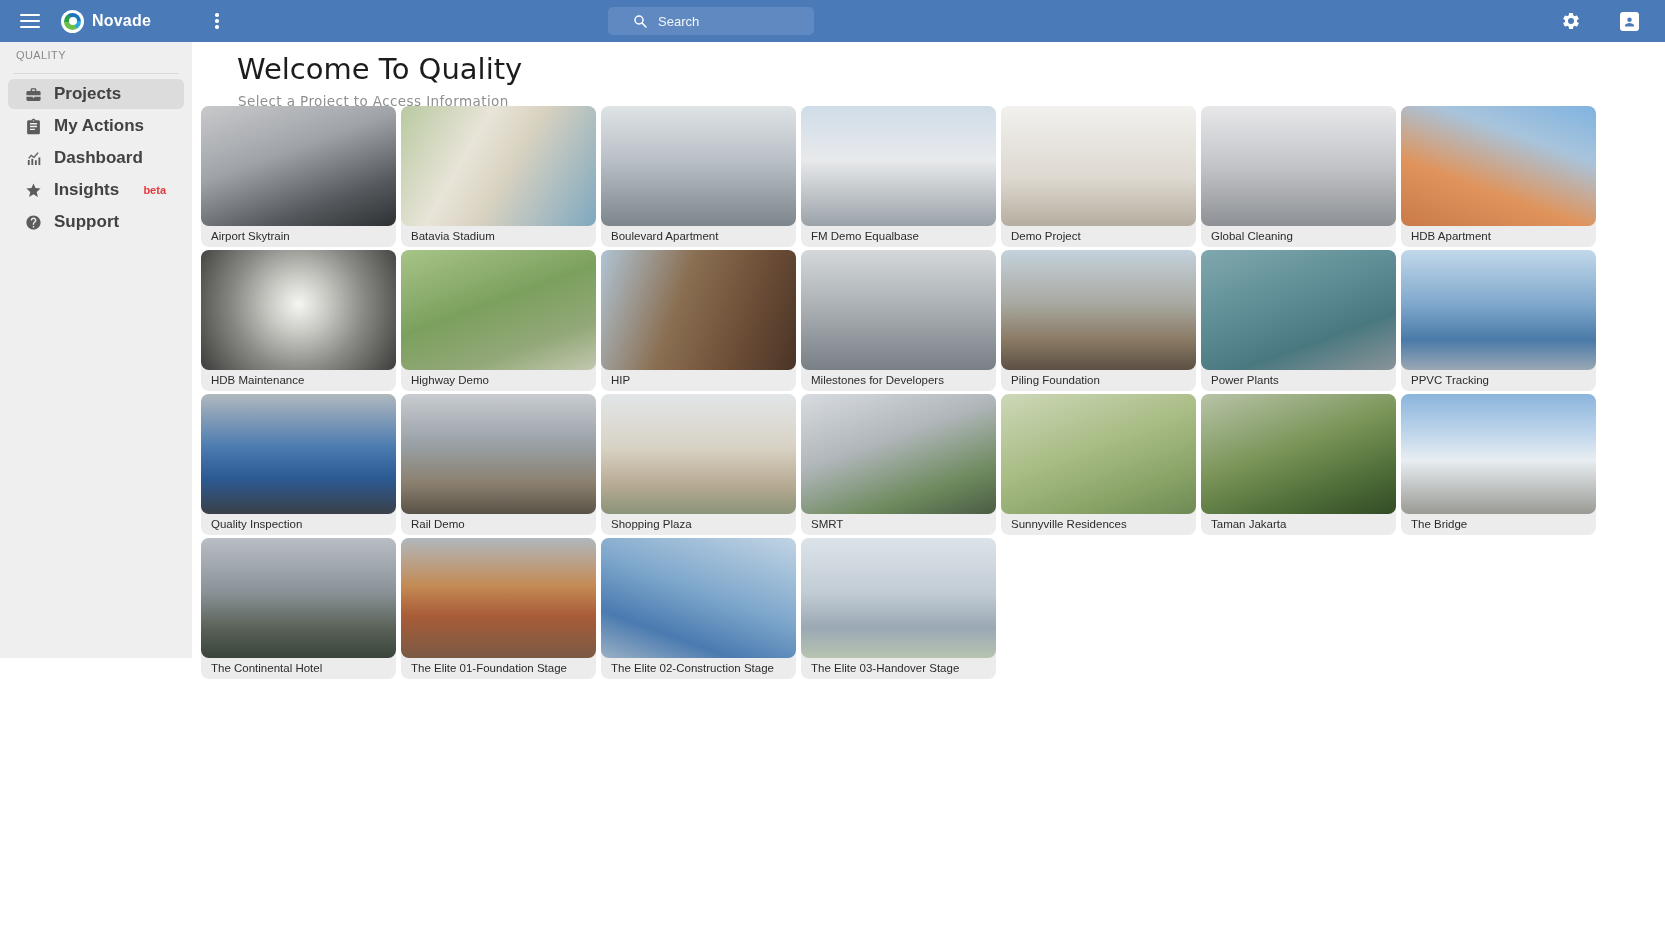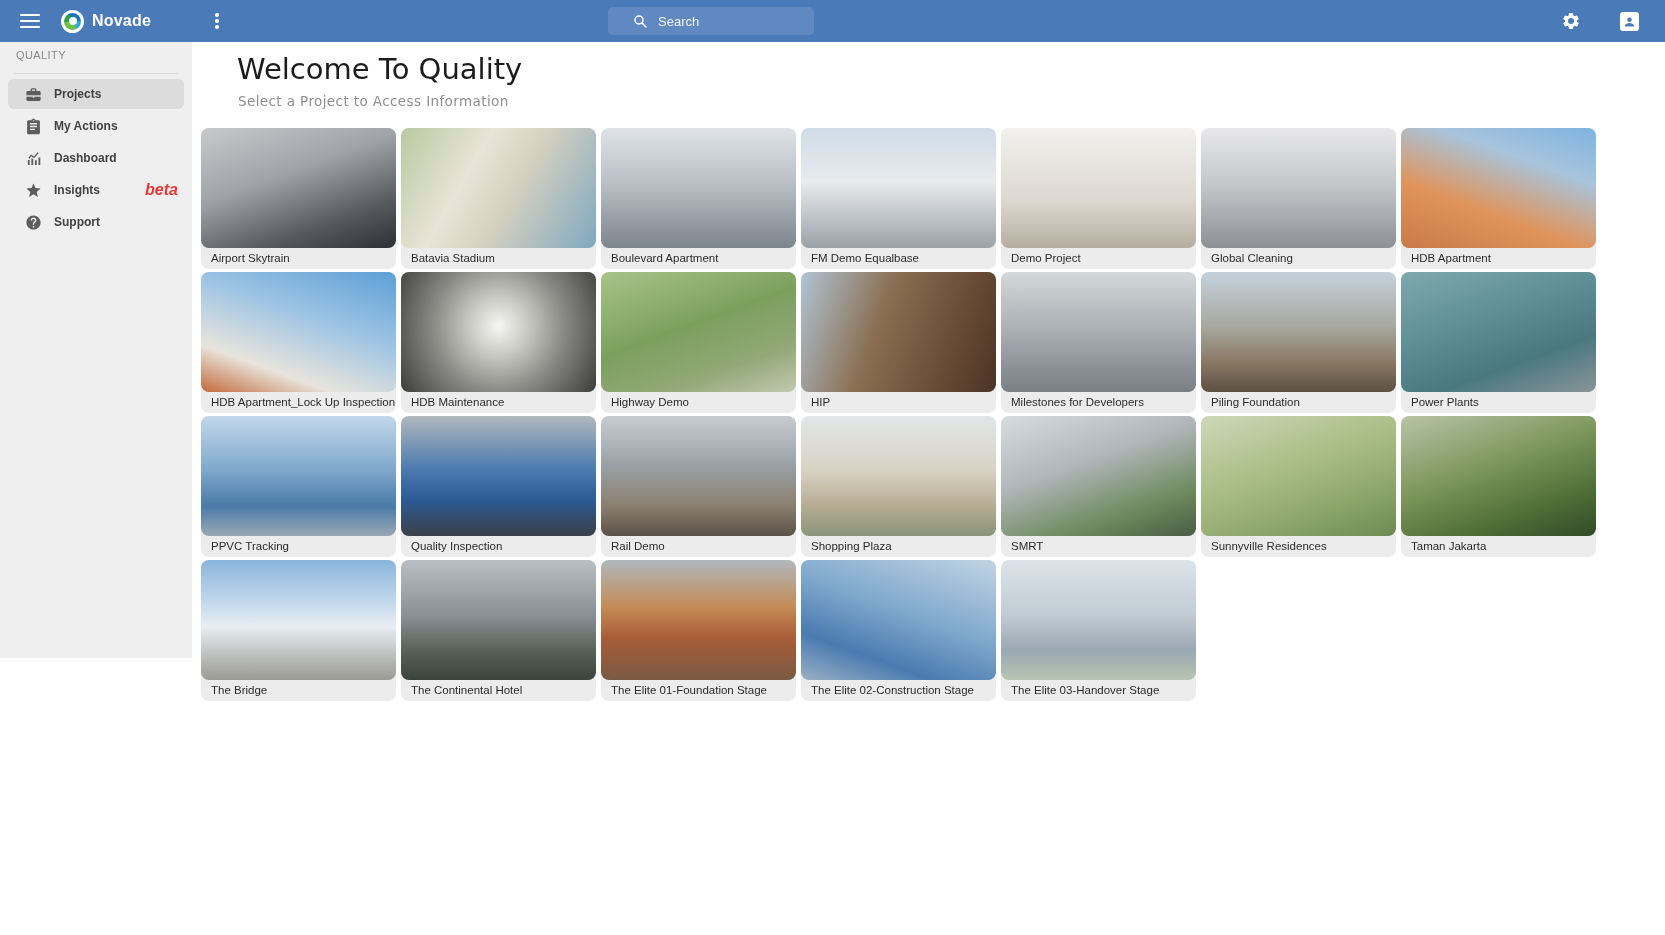--- a/index.html
+++ b/index.html
@@ -39,31 +39,31 @@
              background:var(--sidebar-bg,#efefef); }
   .side-divider { height:1px; background:#d9d9d9; margin:0 13px; }
   .side-divider.first { margin-top:7px; }
   .section-label { margin:13px 0 12px 16px; font-size:11px; color:#8a8a8a; letter-spacing:.4px; }
   .nav { margin-top:5px; }
   .nav-item { display:flex; align-items:center; height:30px; margin:2px 8px; padding-left:16px;
               border-radius:6px; cursor:pointer; }
   .nav-item.active { background:var(--sidebar-active-bg,#dcdcdc); }
   .nav-icon { width:18px; height:18px; display:flex; align-items:center; justify-content:center; }
   .nav-icon svg { width:17px; height:17px; fill:#5c5c5c; }
-  .nav-label { margin-left:12px; font-size:12px; font-weight:700; color:#424242; }
-  .nav-badge { margin-left:auto; margin-right:6px; font-size:16px; font-weight:700;
-               font-style:italic; color:var(--beta-badge,#e5383b); }
+  .nav-label { margin-left:12px; font-size:17px; font-weight:700; color:#424242; }
+  .nav-badge { margin-left:auto; margin-right:18px; font-size:11px; font-weight:700;
+               color:var(--beta-badge,#e5383b); }
 
   
   .main { position:absolute; left:192px; top:42px; right:0; bottom:0; background:#fff; }
   .page-title { position:absolute; left:45px; top:10px; font-family:"DejaVu Sans",sans-serif;
                 font-size:29px; font-weight:400; color:var(--title-text,#1c1c1c); }
   .page-subtitle { position:absolute; left:46px; top:51px; font-family:"DejaVu Sans",sans-serif;
                    font-size:13.5px; color:var(--subtitle-text,#8f8f8f); letter-spacing:.4px; }
-  .grid { position:absolute; left:9px; top:86px; display:grid;
+  .grid { position:absolute; left:9px; top:64px; display:grid;
           grid-template-columns:repeat(7,195px); column-gap:5px; row-gap:3px; }
   .card { width:195px; border-radius:8px; background:var(--card-bg,#ececec); cursor:pointer; }
   .thumb { height:120px; border-radius:8px; background:#b9c0c6; }
   .card-label { height:21px; line-height:21px; padding:0 10px; font-size:11.5px; color:#2b2b2b;
                 white-space:nowrap; overflow:hidden; }
 </style>
 </head>
 <body>
 
 <header class="app-header">
@@ -193,24 +193,20 @@
   <div class="card">
     <div class="thumb" style="background: linear-gradient(rgb(232, 232, 234) 0%, rgb(194, 196, 200) 50%, rgb(141, 144, 148) 100%);"></div>
     <div class="card-label">Global Cleaning</div>
   </div>
 
   <div class="card">
     <div class="thumb" style="background: linear-gradient(200deg, rgb(127, 179, 224) 0%, rgb(168, 196, 220) 30%, rgb(224, 148, 92) 65%, rgb(201, 122, 72) 100%);"></div>
     <div class="card-label">HDB Apartment</div>
   </div>
 
-  <div class="card">
-    <div class="thumb" style="background: linear-gradient(200deg, rgb(93, 159, 214) 0%, rgb(158, 196, 228) 40%, rgb(232, 228, 220) 75%, rgb(196, 106, 60) 100%);"></div>
-    <div class="card-label">HDB Apartment_Lock Up Inspection</div>
-  </div>
 
   <div class="card">
     <div class="thumb" style="background: radial-gradient(circle at 50% 45%, rgb(245, 245, 242) 0%, rgb(201, 201, 196) 25%, rgb(138, 138, 134) 55%, rgb(60, 60, 58) 100%);"></div>
     <div class="card-label">HDB Maintenance</div>
   </div>
 
   <div class="card">
     <div class="thumb" style="background: linear-gradient(160deg, rgb(168, 196, 136) 0%, rgb(123, 160, 94) 45%, rgb(147, 168, 120) 75%, rgb(194, 200, 176) 100%);"></div>
     <div class="card-label">Highway Demo</div>
   </div>

